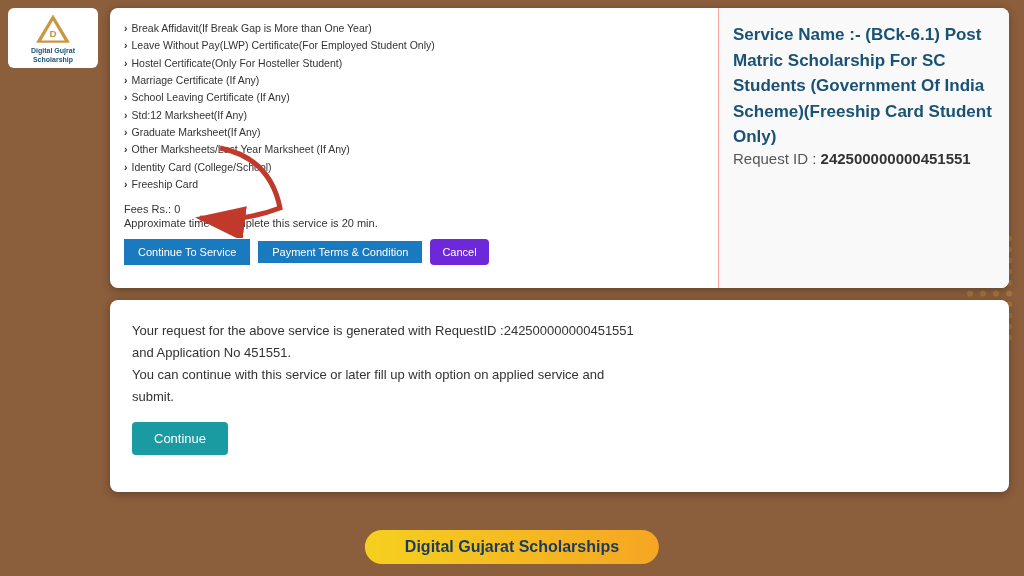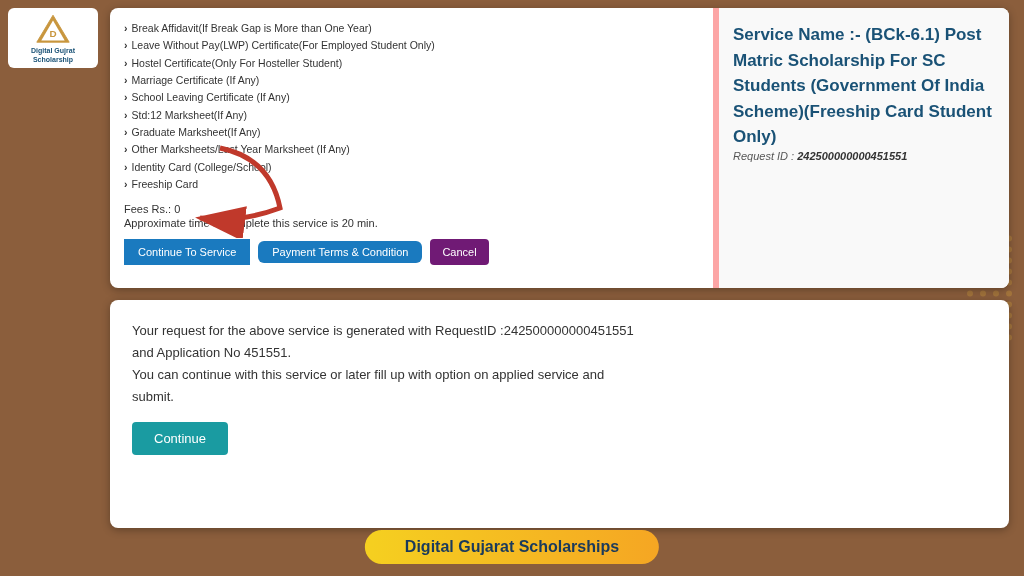--- a/index.html
+++ b/index.html
@@ -69,21 +69,21 @@
       border-radius: 8px;
       display: flex;
       overflow: hidden;
       box-shadow: 0 2px 8px rgba(0,0,0,0.3);
     }
 
     
     .top-card-left {
       flex: 1;
       padding: 12px 14px;
-      border-right: 6px solid #fca5a5;
+      border-right: 1px solid #fca5a5;
       position: relative;
     }
 
     .documents-list {
       list-style: none;
       font-size: 10.5px;
       color: #333;
       line-height: 1.65;
     }
     .documents-list li {
@@ -124,27 +124,27 @@
       border-radius: 0;
       font-size: 11px;
       cursor: pointer;
       font-weight: 500;
     }
     .btn-payment {
       background: #1a7abf;
       color: white;
       border: none;
       padding: 5px 14px;
-      border-radius: 6px;
+      border-radius: 0;
       font-size: 11px;
       cursor: pointer;
       font-weight: 500;
     }
     .btn-cancel {
-      background: #701a75;
+      background: #6d28d9;
       color: white;
       border: none;
       padding: 7px 12px;
       border-radius: 4px;
       font-size: 11px;
       cursor: pointer;
     }
 
     
     .top-card-right {
@@ -152,36 +152,35 @@
       padding: 14px;
       background: #f9f9f9;
     }
     .service-name-label {
       font-size: 17px;
       font-weight: bold;
       color: #1a5276;
       line-height: 1.5;
     }
     .request-id-row {
-      font-size: 11px;
+      font-size: 15px;
       color: #555;
-      font-style: italic;
     }
     .request-id-value {
       font-weight: 600;
       color: #333;
     }
 
     
     .bottom-card {
       position: absolute;
       top: 300px;
       left: 110px;
       right: 15px;
-      height: 228px;
+      height: 192px;
       background: white;
       border-radius: 8px;
       padding: 20px 22px;
       box-shadow: 0 2px 8px rgba(0,0,0,0.3);
     }
     .bottom-message {
       font-size: 13px;
       color: #333;
       line-height: 1.7;
       margin-bottom: 14px;

